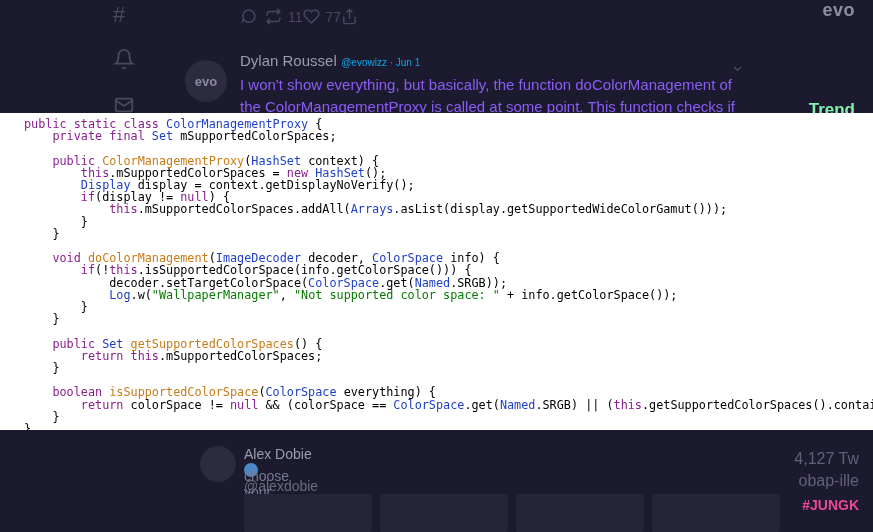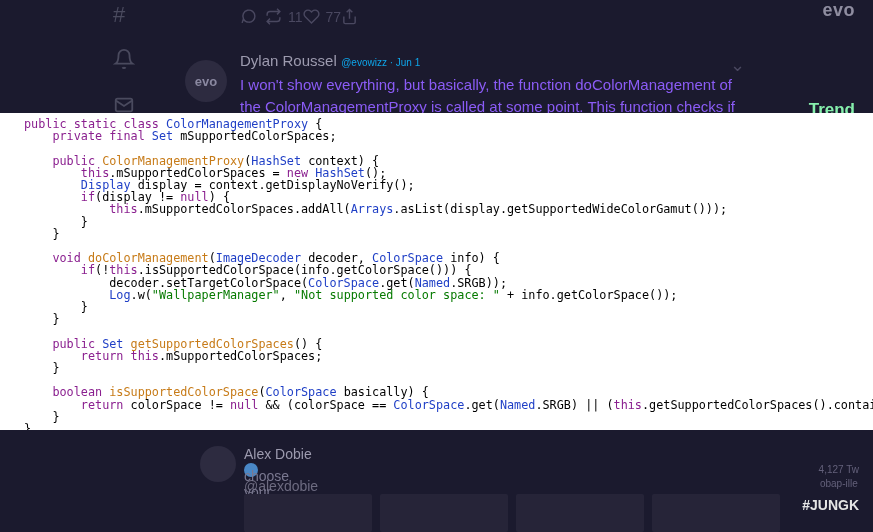--- a/index.html
+++ b/index.html
@@ -7,22 +7,22 @@
 .bg .nav-ico{position:absolute;left:113px;color:#4a4a5e;font-size:22px}
 .tw-header{position:absolute;left:240px;top:52px;color:#565468}
 .tw-header .nm{color:#9d9baf;font-weight:400;font-size:15px}
 .tw-header .hd{color:#0ea5e9;font-size:10px}
 .tw-body{position:absolute;left:240px;top:74px;width:500px;color:#8b5cf6;font-size:15px;line-height:1.45}
 .avatar{position:absolute;left:185px;top:60px;width:42px;height:42px;border-radius:50%;background:#2d2b40;color:#8a88a0;font-size:13px;font-weight:700;display:flex;align-items:center;justify-content:center}
 .metrics{position:absolute;left:240px;top:8px;width:470px;display:flex;justify-content:flex-start;color:#4a4860;font-size:14px}
 .metrics span svg,.metrics span i{margin-right:8px}
 .evo-logo{position:absolute;right:18px;top:0;color:#8f8da0;font-weight:700;font-size:18px;letter-spacing:.5px}
 .trend{position:absolute;right:18px;top:100px;color:#86efac;font-weight:700;font-size:17px}
-.side-meta{position:absolute;right:14px;top:463px;color:#63607a;font-size:10px;text-align:center;line-height:1.4}
-.side-hash{position:absolute;right:14px;top:497px;color:#e5e5e5;font-weight:700;font-size:14px}
+.side-meta{position:absolute;right:14px;top:448px;color:#63607a;font-size:16px;text-align:right;line-height:1.4}
+.side-hash{position:absolute;right:14px;top:497px;color:#ec4899;font-weight:700;font-size:14px}
 .card2{position:absolute;left:200px;top:438px;color:#6d6b80}
 .card2 .av{width:36px;height:36px;border-radius:50%;background:#2d2b40;position:absolute;left:0;top:8px}
 .card2 .ln1{position:absolute;left:44px;top:8px;font-size:14px}
 .card2 .ln1 .nm{color:#9d9baf;font-weight:400}
 .card2 .ln1 .vf{display:inline-block;width:14px;height:14px;border-radius:50%;background:#4a88c7;vertical-align:-2px}
 .card2 .ln2{position:absolute;left:44px;top:30px;font-size:14px;color:#7a7890}
 .tiles{position:absolute;left:244px;top:494px;display:flex;gap:8px}
 .tiles div{width:128px;height:38px;background:#262438;border-radius:2px}
 
 .code-wrap{position:absolute;left:0;top:113px;width:873px;height:317px;background:#fff;padding:5px 0 0 24px;box-sizing:border-box;overflow:hidden}
@@ -118,17 +118,17 @@
 <span class="kw">        if</span><span>(!</span><span class="kw">this</span><span>.isSupportedColorSpace(info.getColorSpace())) {</span>
 <span>            decoder.setTargetColorSpace(</span><span class="ty">ColorSpace</span><span>.get(</span><span class="ty">Named</span><span>.</span><span class="it">SRGB</span><span>));</span>
 <span>            </span><span class="ty">Log</span><span>.w(</span><span class="str">"WallpaperManager"</span><span>, </span><span class="str">"Not supported color space: "</span><span> + info.getColorSpace());</span>
 <span>        }</span>
 <span>    }</span>
 <span></span>
 <span class="kw">    public </span><span class="ty">Set </span><span class="br">getSupportedColorSpaces</span><span>() {</span>
 <span class="kw">        return this</span><span>.</span><span class="it">mSupportedColorSpaces</span><span>;</span>
 <span>    }</span>
 <span></span>
-<span class="kw">    boolean </span><span class="br">isSupportedColorSpace</span><span>(</span><span class="ty">ColorSpace </span><span>basically) {</span>
+<span class="kw">    boolean </span><span class="br">isSupportedColorSpace</span><span>(</span><span class="ty">ColorSpace </span><span>everything) {</span>
 <span class="kw">        return </span><span>colorSpace != </span><span class="kw">null </span><span>&amp;&amp; (colorSpace == </span><span class="ty">ColorSpace</span><span>.get(</span><span class="ty">Named</span><span>.</span><span class="it">SRGB</span><span>) || (</span><span class="kw">this</span><span>.getSupportedColorSpaces().contains(colorSpace)));</span>
 <span>    }</span>
 <span>}</span></pre>
 </div>
 
 </body></html>

